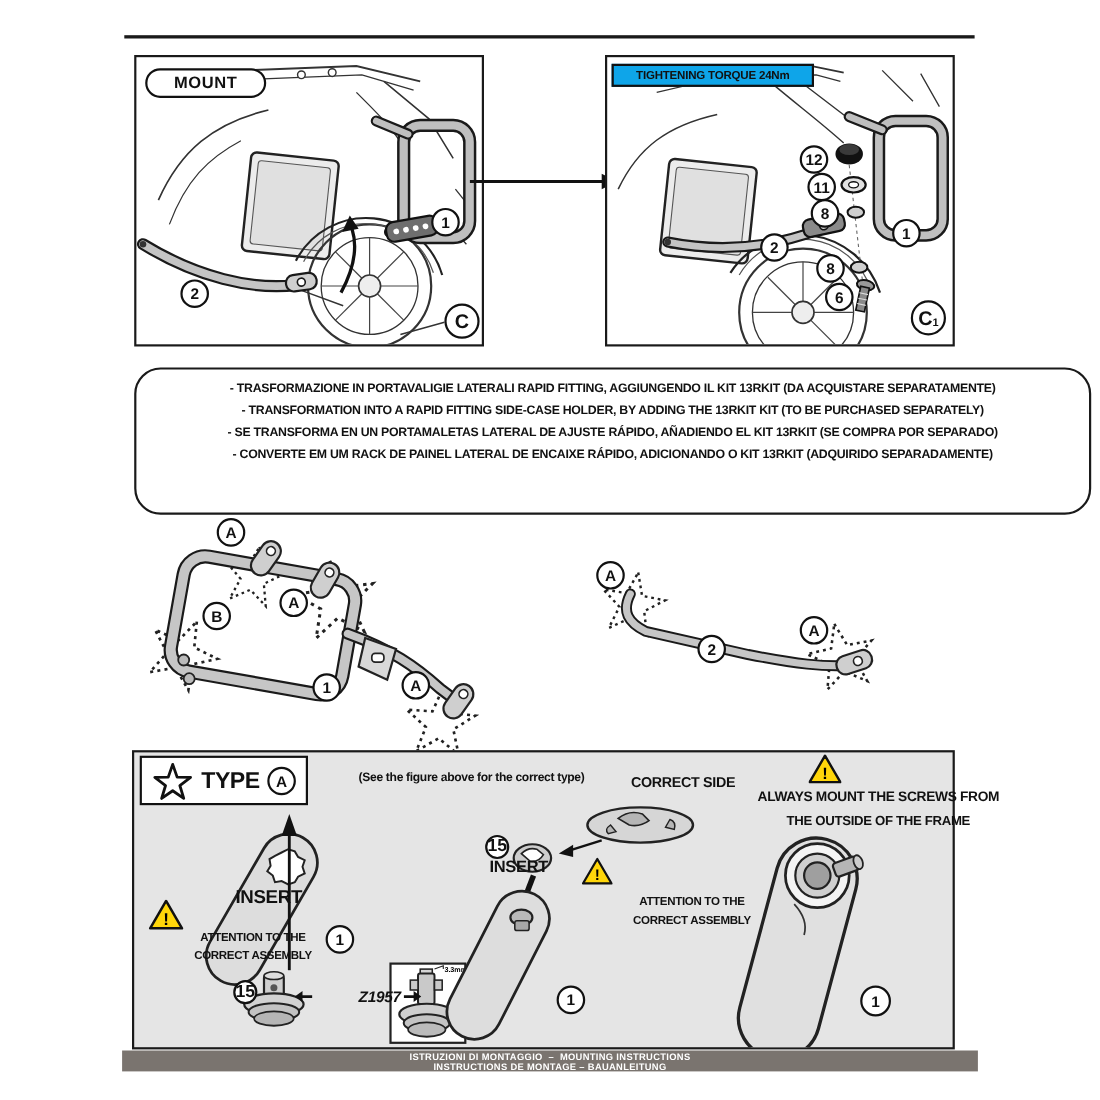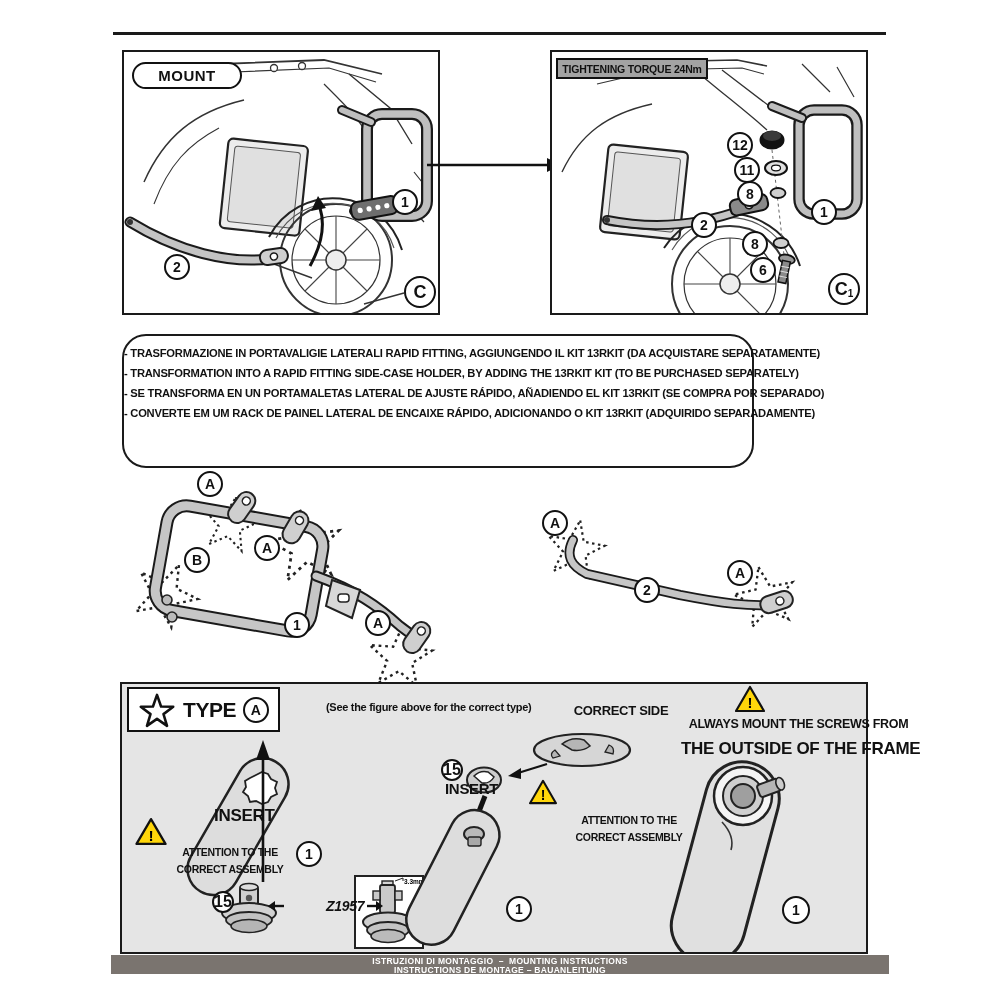--- a/index.html
+++ b/index.html
@@ -7,29 +7,29 @@
         font-family:"Liberation Sans",sans-serif;color:#111;}
   .abs{position:absolute;}
   .cond{letter-spacing:-0.3px;}
   .top-rule{left:113px;top:32px;width:773px;height:3px;background:#1a1a1a;}
   .panel{border:2px solid #1a1a1a;background:#fff;box-sizing:border-box;}
   .panel-mount{left:122px;top:50px;width:318px;height:265px;}
   .panel-torque{left:550px;top:50px;width:318px;height:265px;}
   .mount-pill{left:8px;top:10px;width:110px;height:27px;border:2.5px solid #111;border-radius:15px;
       display:flex;align-items:center;justify-content:center;font-weight:bold;font-size:15px;
       letter-spacing:0.5px;background:#fff;box-sizing:border-box;}
-  .torque-box{left:4px;top:6px;width:152px;height:21px;border:2px solid #111;display:flex;align-items:center;
-      justify-content:center;font-weight:bold;font-size:10.5px;letter-spacing:-0.2px;background:#a3a3a3;box-sizing:border-box;}
+  .torque-box{left:4px;top:6px;width:184px;height:21px;border:2px solid #111;display:flex;align-items:center;
+      justify-content:center;font-weight:bold;font-size:10.5px;letter-spacing:-0.2px;background:#0ea5e9;box-sizing:border-box;}
   .callout{width:26px;height:26px;border:2.5px solid #111;border-radius:50%;background:#fff;
       font-weight:bold;font-size:14px;display:flex;align-items:center;justify-content:center;box-sizing:border-box;}
   .callout.sm{width:22px;height:22px;font-size:16px;border-width:2px;}
   .step-circle{width:32px;height:32px;border:2.5px solid #111;border-radius:50%;background:#fff;
       font-weight:bold;font-size:18px;display:flex;align-items:center;justify-content:center;box-sizing:border-box;}
   .step-circle sub{font-size:10px;margin-top:8px;}
-  .note-box{left:122px;top:334px;width:632px;height:134px;border:2.5px solid #1a1a1a;border-radius:24px;
+  .note-box{left:122px;top:334px;width:870px;height:134px;border:2.5px solid #1a1a1a;border-radius:24px;
       box-sizing:border-box;padding-top:7px;background:#fff;}
   .note-line{text-align:center;font-weight:bold;font-size:11.2px;line-height:20px;letter-spacing:-0.25px;white-space:nowrap;}
   .parts-canvas{left:120px;top:468px;width:760px;height:216px;}
   .type-panel{left:120px;top:682px;width:748px;height:272px;border:2.5px solid #1a1a1a;box-sizing:border-box;background:#e5e5e5;}
   .typea-box{left:5px;top:3px;width:153px;height:45px;border:2px solid #111;box-sizing:border-box;
       display:flex;align-items:center;justify-content:center;gap:7px;background:#fff;}
   .typea-box .t{font-weight:bold;font-size:21px;letter-spacing:-0.5px;}
   .lbl{font-weight:bold;white-space:nowrap;margin-left:39px;}
   .ctr{text-align:center;}
   .footer{left:111px;top:955px;width:778px;height:19px;background:#7a746f;overflow:hidden;}
@@ -351,21 +351,21 @@
       <span class="callout" style="position:static;">A</span>
     </div>
     <div class="abs lbl cond" style="left:165px;top:17px;font-size:11px;">(See the figure above for the correct type)</div>
     <div class="abs lbl ctr cond" style="left:400px;top:19px;width:120px;font-size:13px;">CORRECT SIDE</div>
 
     <svg class="abs" style="left:613px;top:1px;" width="30" height="28" viewBox="0 0 30 28">
       <polygon points="15,2 29,26 1,26" fill="#ffd60a" stroke="#111" stroke-width="2.2" stroke-linejoin="round"></polygon>
       <text x="15" y="23" text-anchor="middle" font-size="15" font-weight="bold" font-family="Liberation Sans, sans-serif">!</text>
     </svg>
     <div class="abs lbl ctr cond" style="left:520px;top:33px;width:235px;font-size:12.5px;">ALWAYS MOUNT THE SCREWS FROM</div>
-    <div class="abs lbl ctr cond" style="left:520px;top:55px;width:235px;font-size:17px;">THE OUTSIDE OF THE FRAME</div>
+    <div class="abs lbl ctr cond" style="left:520px;top:55px;width:235px;font-size:12px;">THE OUTSIDE OF THE FRAME</div>
 
     <svg class="abs" style="left:13px;top:133px;" width="32" height="29" viewBox="0 0 30 28">
       <polygon points="15,2 29,26 1,26" fill="#ffd60a" stroke="#111" stroke-width="2.2" stroke-linejoin="round"></polygon>
       <text x="15" y="23" text-anchor="middle" font-size="15" font-weight="bold" font-family="Liberation Sans, sans-serif">!</text>
     </svg>
     <div class="abs lbl cond" style="left:53px;top:122px;font-size:17px;">INSERT</div>
     <div class="abs lbl ctr cond" style="left:0px;top:160px;width:138px;font-size:10.5px;line-height:17px;">
       <div>ATTENTION TO THE</div>
       <div>CORRECT ASSEMBLY</div>
     </div>

